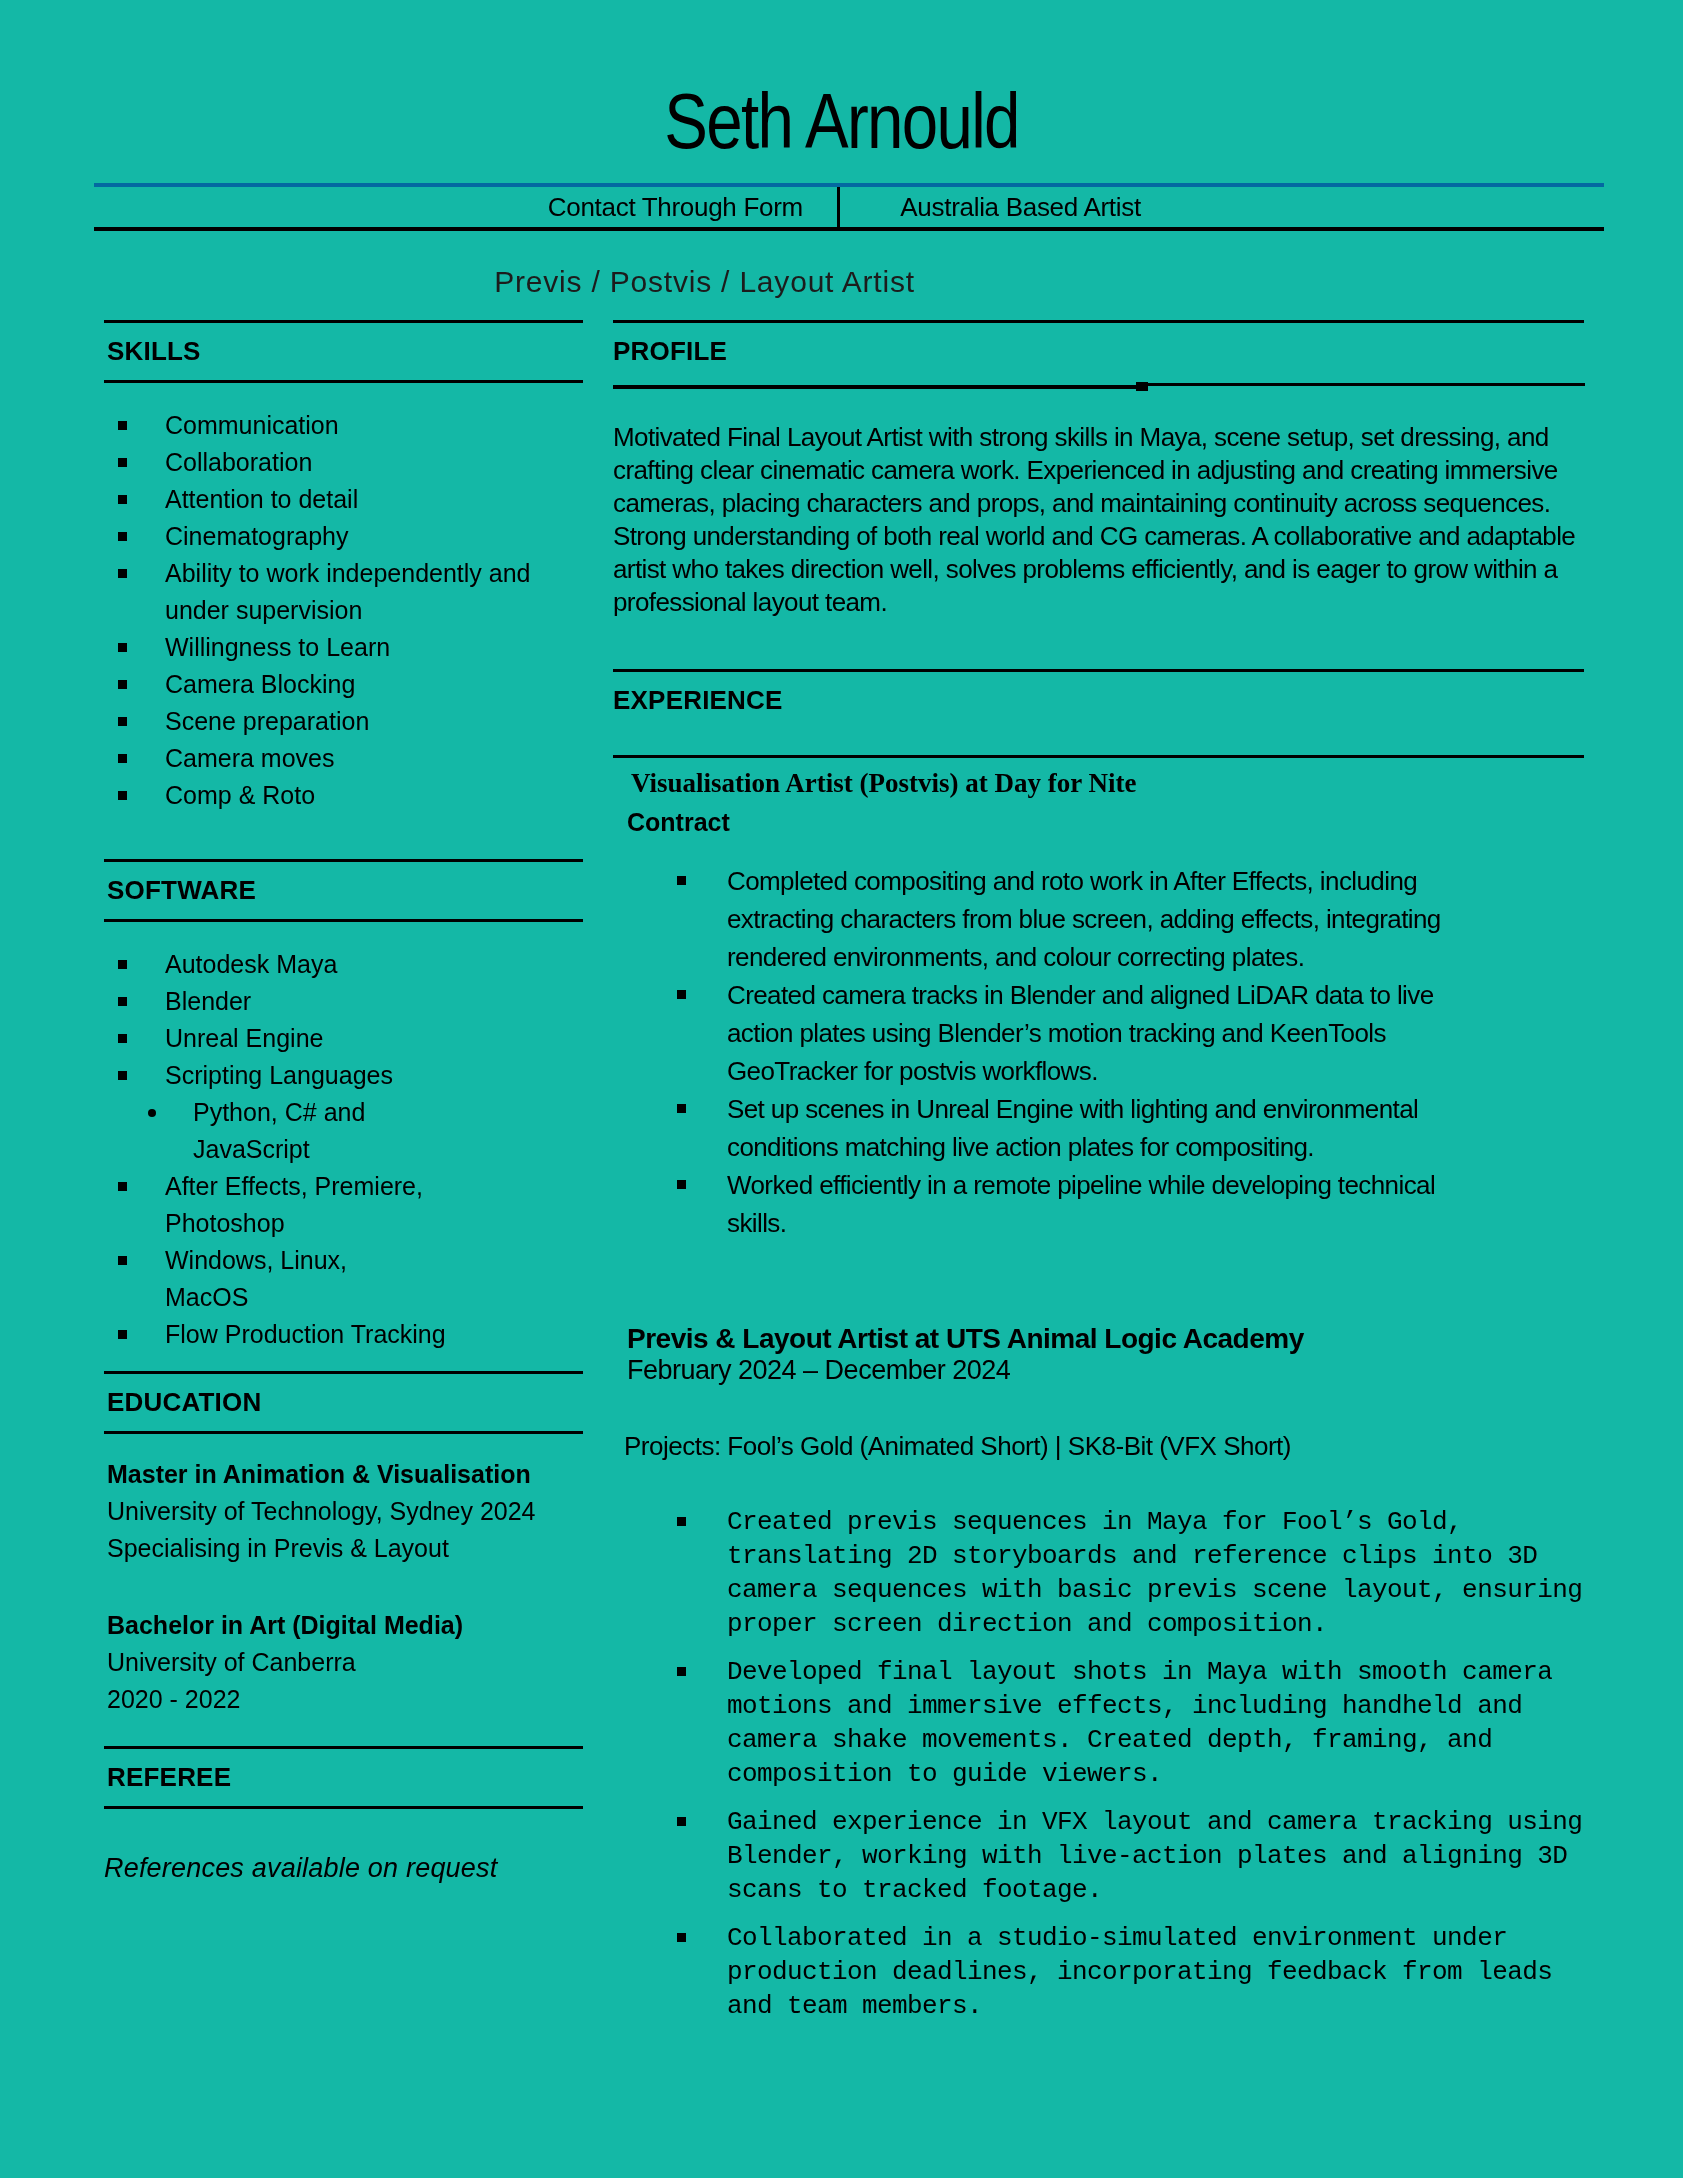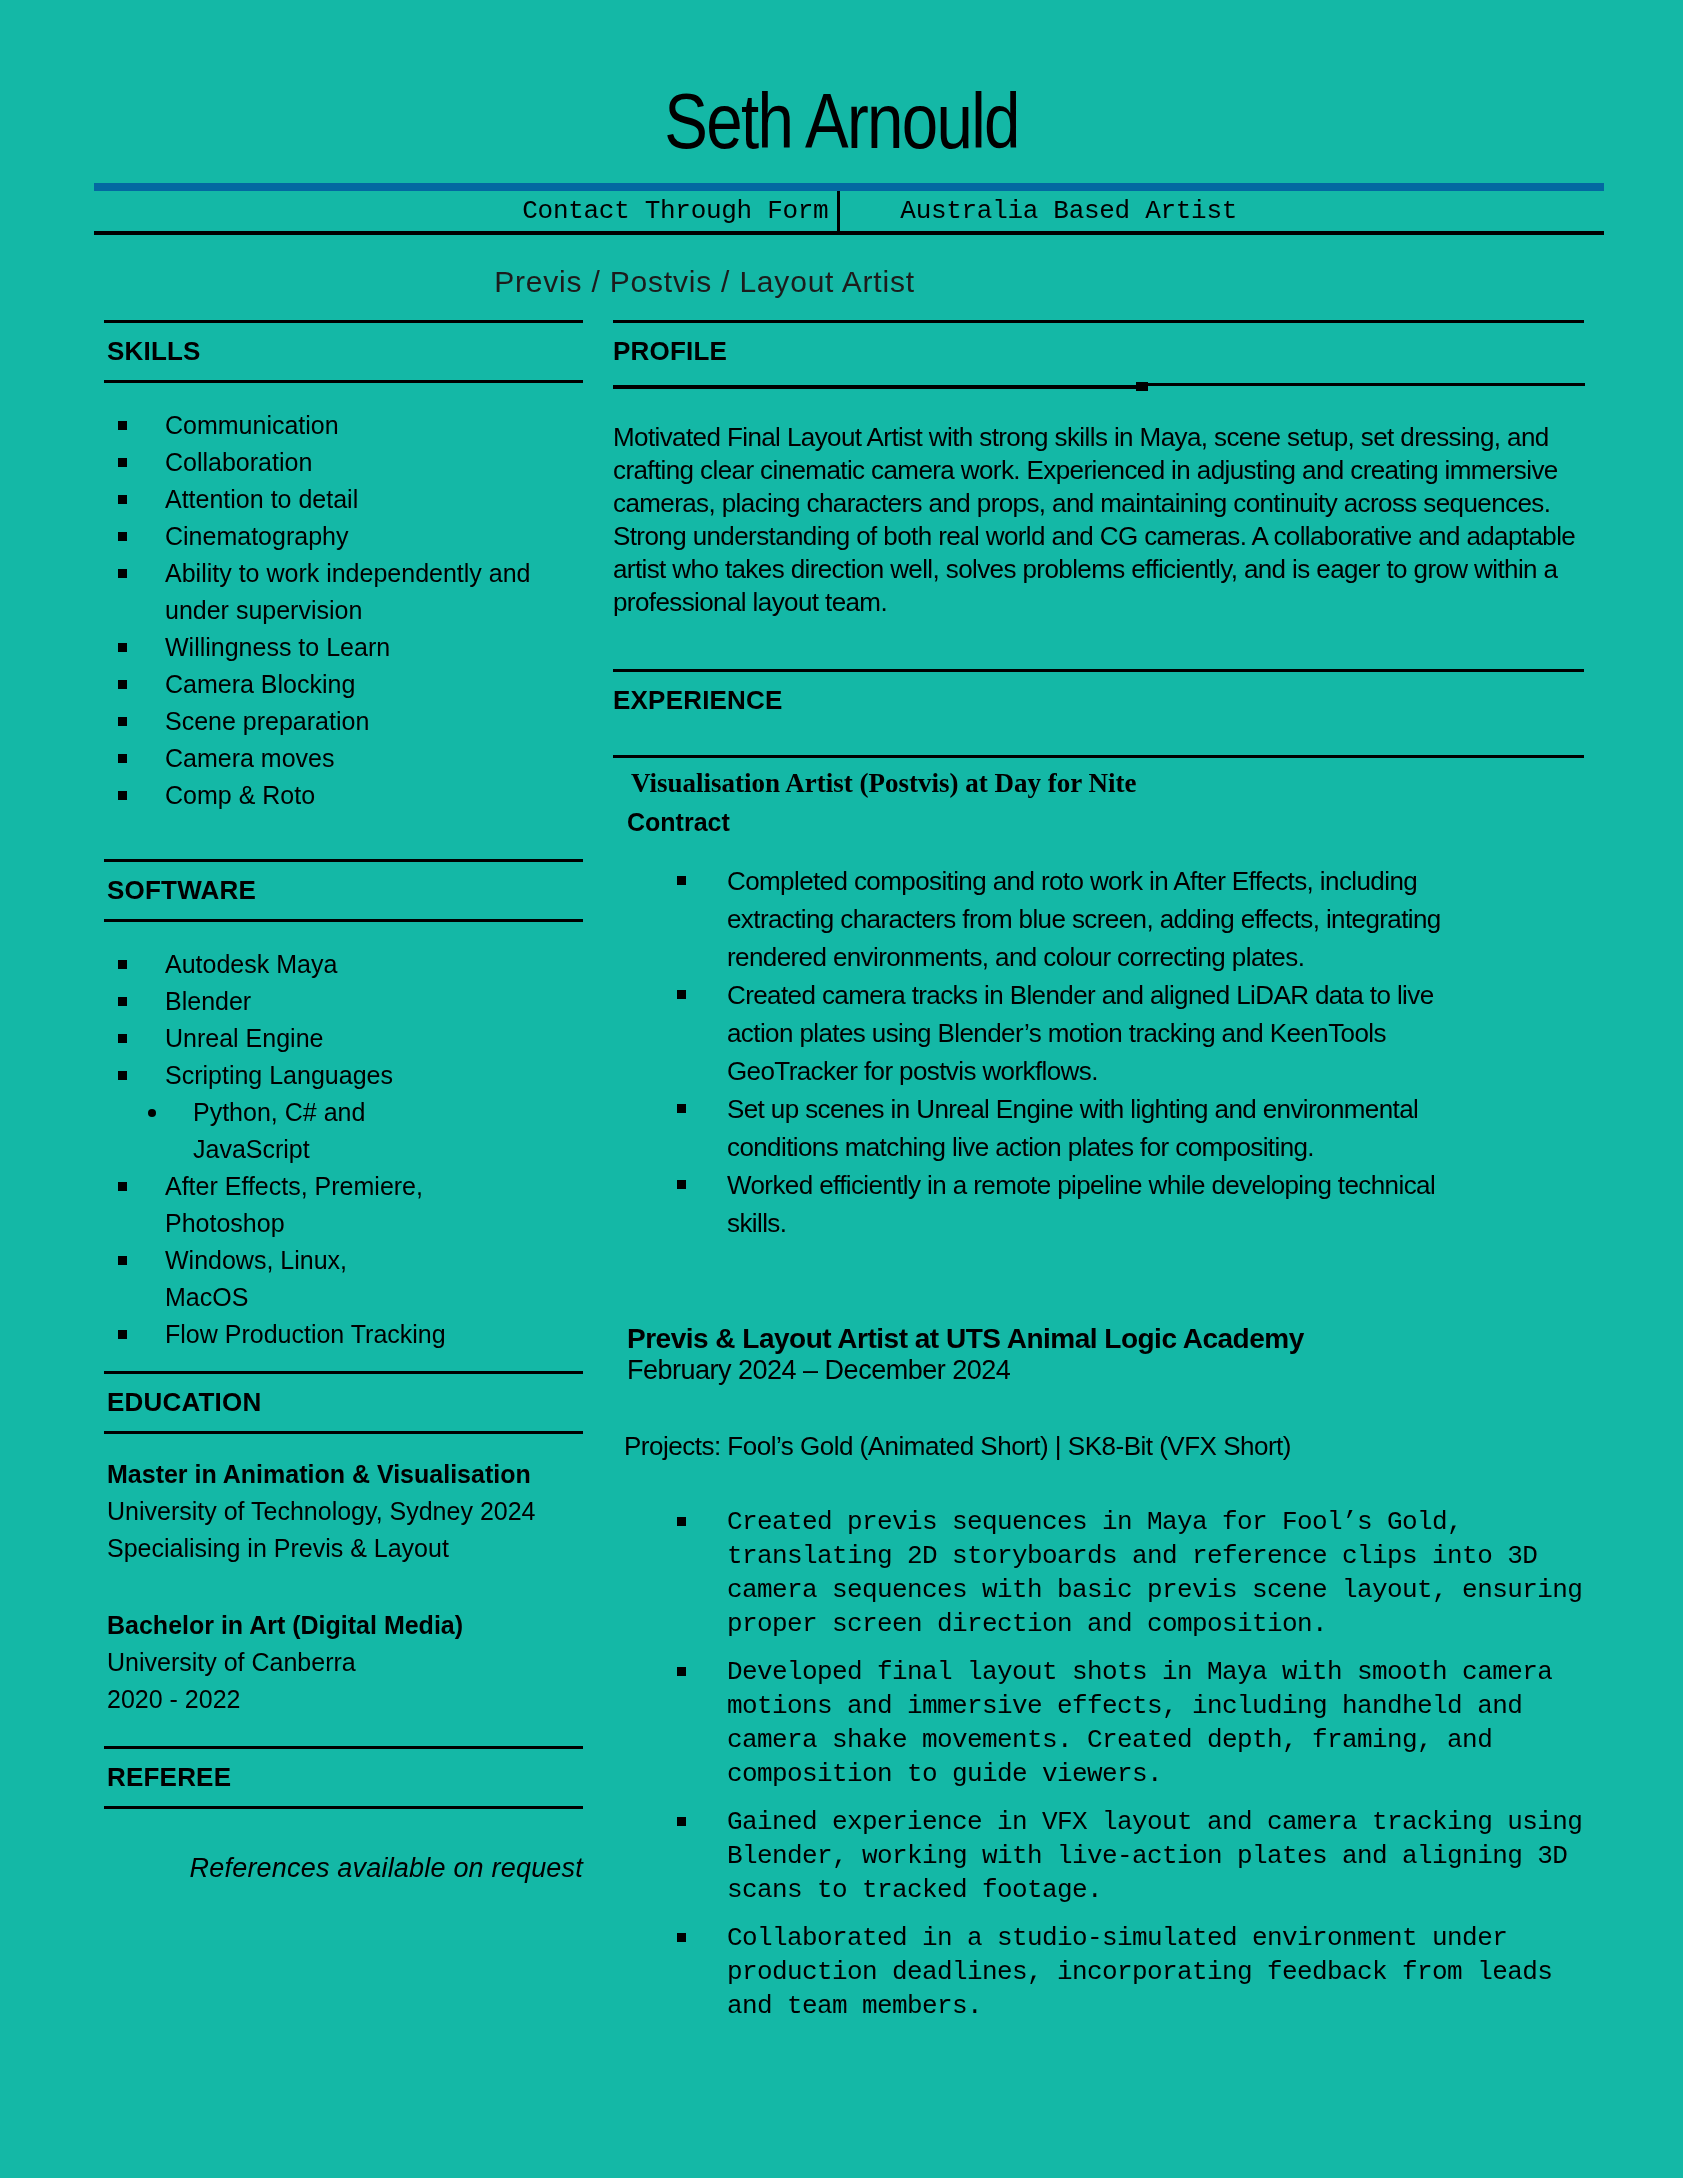--- a/index.html
+++ b/index.html
@@ -14,21 +14,21 @@
   
   .name-wrap { position:absolute; top:77px; left:0; width:1683px; text-align:center; }
   .name {
     display:inline-block;
     font-size:77px; font-weight:400; letter-spacing:-2px;
     transform:scaleX(0.85); transform-origin:center;
     white-space:nowrap;
   }
   .contact-bar {
     position:absolute; top:183px; left:94px; width:1510px; height:40px;
-    border-top:8px solid #0369a1; border-bottom:4px solid #000;font-family:Liberation Mono, monospace;
+    border-top:4px solid #0369a1; border-bottom:4px solid #000;
   }
   .contact-divider { position:absolute; top:0; bottom:0; left:49.2%; width:3px; background:#000; }
   .contact-left {
     position:absolute; top:0; left:38.5%; transform:translateX(-50%);
     line-height:40px; font-size:26px; letter-spacing:-0.3px; white-space:nowrap;
   }
   .contact-right {
     position:absolute; top:0; left:53.4%;
     line-height:40px; font-size:26px; letter-spacing:-0.3px; white-space:nowrap;
   }
@@ -50,21 +50,21 @@
     width:9px; height:9px; background:#000;
   }
   ul.side-list li.li-sub { padding-left:28px; }
   ul.side-list li.li-sub::before {
     left:-17px; top:15px; width:8px; height:8px; border-radius:50%;
   }
   .edu-block { margin-top:22px; font-size:25px; line-height:37px; padding-left:3px; }
   .edu-entry + .edu-entry { margin-top:40px; }
   .edu-degree { font-weight:bold; }
   .referee-note {
-    margin-top:44px; text-align:right;
+    margin-top:44px; text-align:left;
     font-style:italic; font-size:27px; letter-spacing:0.2px;
   }
   .mt-skills-end { margin-top:45px; }
   .mt-soft-end  { margin-top:18px; }
   .mt-edu-end   { margin-top:28px; }
   
   .col-right { position:absolute; top:320px; left:613px; width:971px; }
   .col-right h2 { margin-top:13px; }
   .profile-underline { position:relative; margin-top:16px; height:9px; }
   .pu-thick { position:absolute; left:0; top:3px; width:530px; height:4px; background:#000; }

